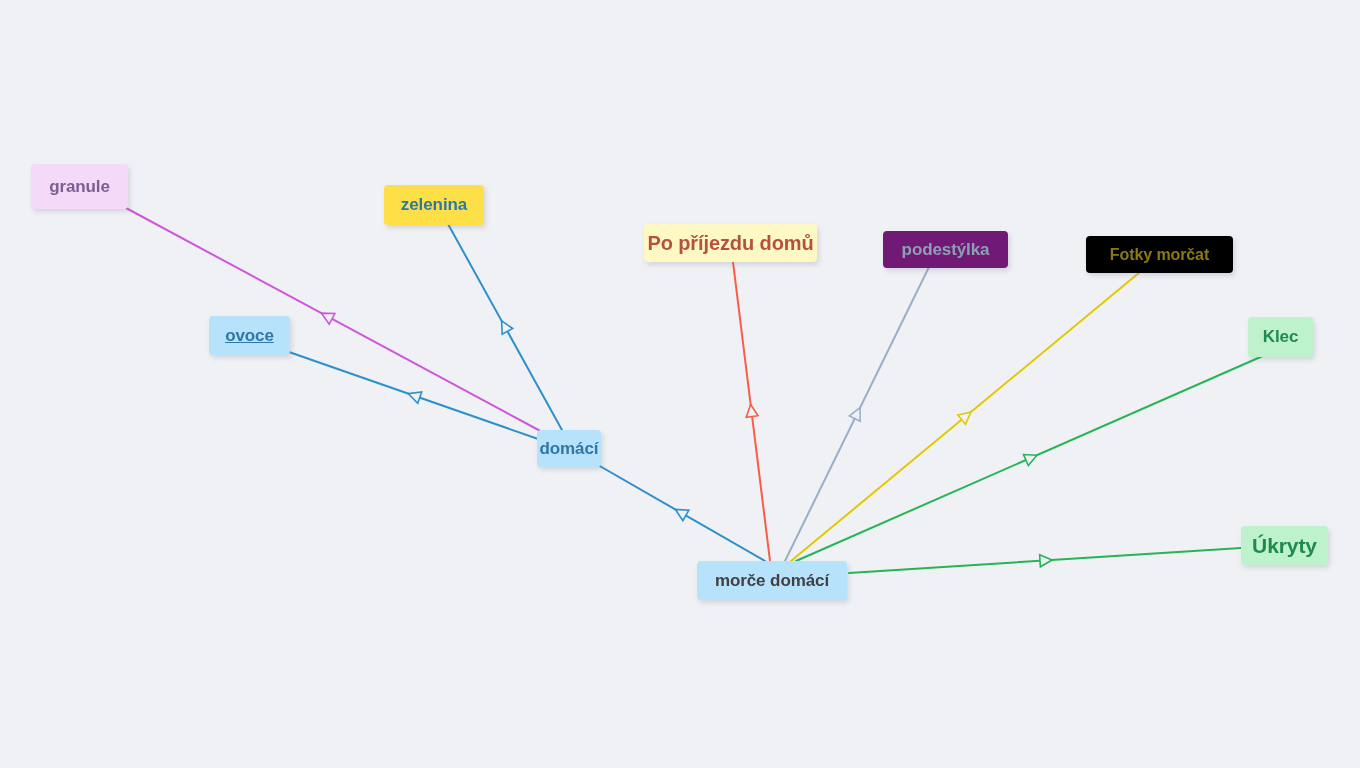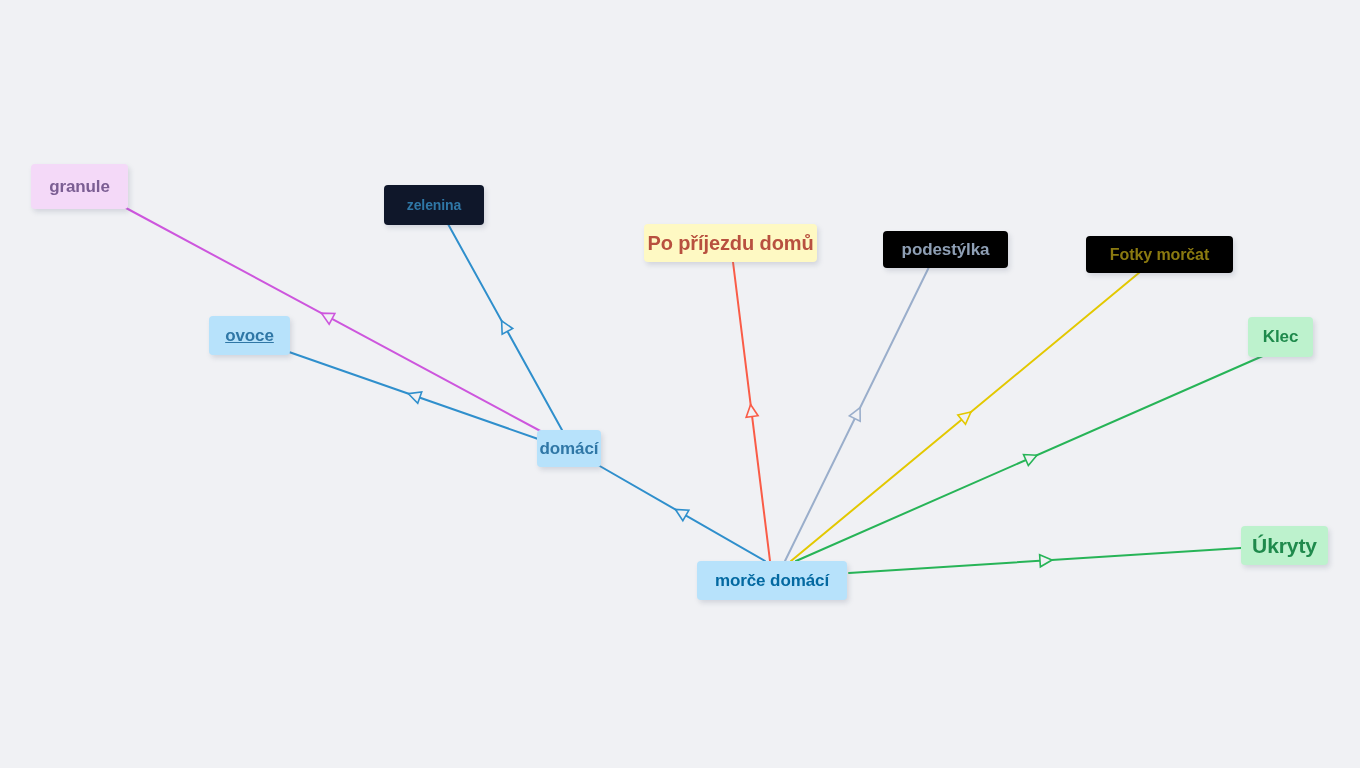--- a/index.html
+++ b/index.html
@@ -82,41 +82,41 @@
       </g>
       <g>
         <line x1="849" y1="573" x2="1241" y2="548" stroke="#27b457" stroke-width="2" stroke-linecap="round"></line>
         <polygon points="7,0 -5,-6 -5,6" fill="#f0f1f4" stroke="#27b457" stroke-width="1.6" stroke-linejoin="miter" transform="translate(1045,560.5) rotate(-3.6491255437282897)"></polygon>
       </g>
     </svg>
   <div id="nodes">
       <div class="node" style="left: 31px; top: 164px; width: 97px; height: 45px; background: rgb(244, 217, 248); color: rgb(123, 94, 147); font-size: 17px;">
         <span>granule</span>
       </div>
-      <div class="node" style="left: 384px; top: 185px; width: 100px; height: 40px; background: #0f172a; color: rgb(47, 119, 166); font-size: 14px; text-align: right;">
+      <div class="node" style="left: 384px; top: 185px; width: 100px; height: 40px; background: #fde047; color: rgb(47, 119, 166); font-size: 17px; text-align: right;">
         <span>zelenina</span>
       </div>
       <div class="node" style="left: 644px; top: 224px; width: 173px; height: 38px; background: #fef9c3; color: rgb(184, 80, 63); font-size: 20px;">
         <span>Po příjezdu domů</span>
       </div>
-      <div class="node" style="left: 883px; top: 231px; width: 125px; height: 37px; background: #000000; color: rgb(142, 159, 181); font-size: 17px;">
+      <div class="node" style="left: 883px; top: 231px; width: 125px; height: 37px; background: #701a75; color: rgb(142, 159, 181); font-size: 17px;">
         <span>podestýlka</span>
       </div>
       <div class="node" style="left: 1086px; top: 236px; width: 147px; height: 37px; background: #000000; color: rgb(139, 122, 16); font-size: 16px;">
         <span>Fotky morčat</span>
       </div>
       <div class="node" style="left: 209px; top: 316px; width: 81px; height: 39px; background: rgb(183, 226, 251); color: rgb(47, 119, 166); font-size: 17px; text-decoration: underline;">
         <span>ovoce</span>
       </div>
       <div class="node" style="left: 1248px; top: 317px; width: 65px; height: 40px; background: rgb(189, 242, 205); color: rgb(31, 138, 76); font-size: 17px;">
         <span>Klec</span>
       </div>
       <div class="node" style="left: 537px; top: 430px; width: 64px; height: 37px; background: rgb(183, 226, 251); color: rgb(47, 119, 166); font-size: 17px;">
         <span>domácí</span>
       </div>
       <div class="node" style="left: 1241px; top: 526px; width: 87px; height: 39px; background: rgb(189, 242, 205); color: rgb(31, 138, 76); font-size: 21px;">
         <span>Úkryty</span>
       </div>
-      <div class="node" style="left: 697px; top: 561px; width: 150px; height: 39px; background: rgb(183, 226, 251); color: #0369a1; font-size: 17px;">
+      <div class="node" style="left: 697px; top: 561px; width: 150px; height: 39px; background: rgb(183, 226, 251); color: #404040; font-size: 17px;">
         <span>morče domácí</span>
       </div>
     </div>
 </div>
 
 </body></html>

